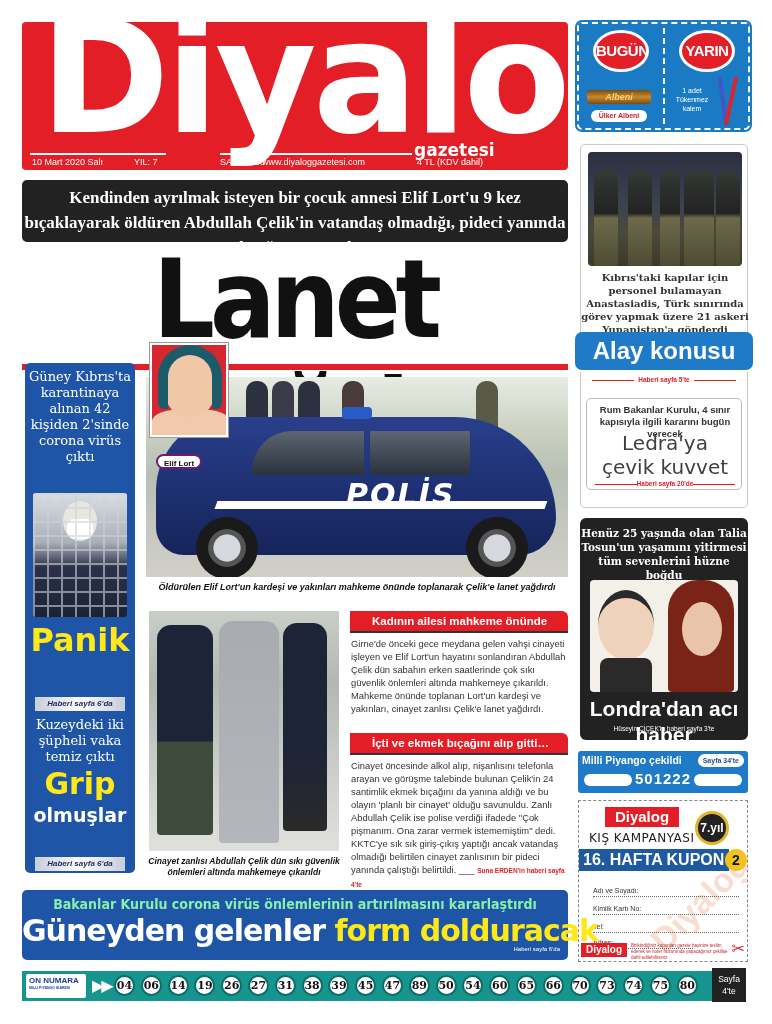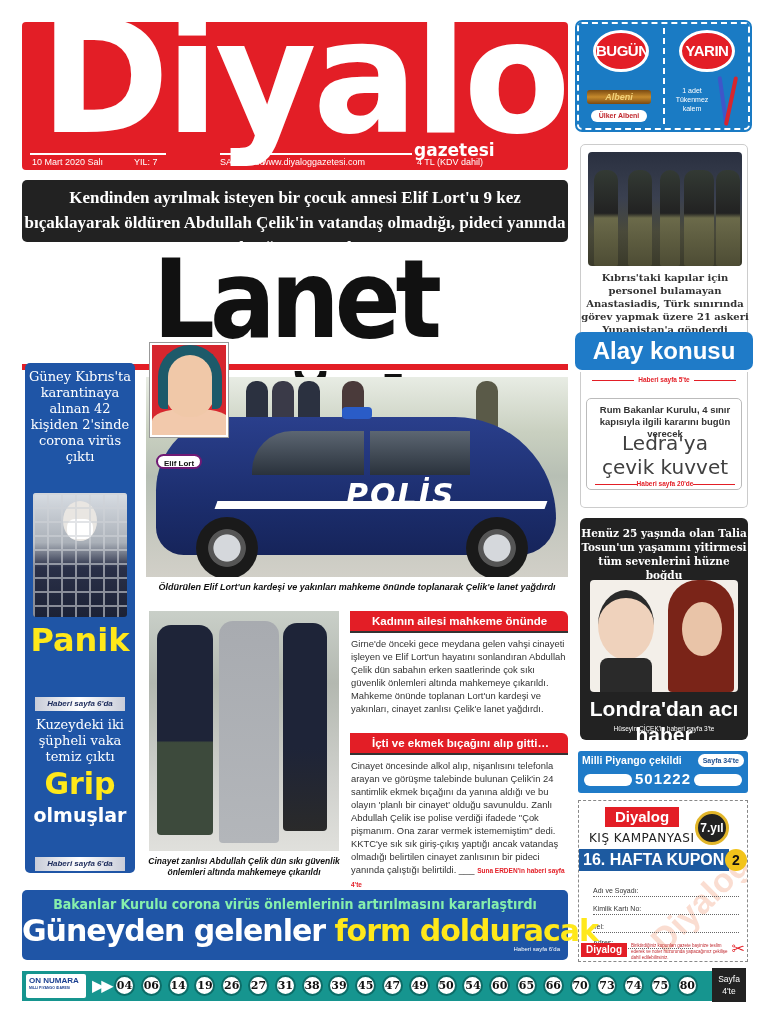--- a/index.html
+++ b/index.html
@@ -285,21 +285,21 @@
       <div class="ball" style="left: 118.8px;">06</div>
       <div class="ball" style="left: 145.6px;">14</div>
       <div class="ball" style="left: 172.4px;">19</div>
       <div class="ball" style="left: 199.2px;">26</div>
       <div class="ball" style="left: 226px;">27</div>
       <div class="ball" style="left: 252.8px;">31</div>
       <div class="ball" style="left: 279.6px;">38</div>
       <div class="ball" style="left: 306.4px;">39</div>
       <div class="ball" style="left: 333.2px;">45</div>
       <div class="ball" style="left: 360px;">47</div>
-      <div class="ball" style="left: 386.8px;">49</div>
+      <div class="ball" style="left: 386.8px;">89</div>
       <div class="ball" style="left: 413.6px;">50</div>
       <div class="ball" style="left: 440.4px;">54</div>
       <div class="ball" style="left: 467.2px;">60</div>
       <div class="ball" style="left: 494px;">65</div>
       <div class="ball" style="left: 520.8px;">66</div>
       <div class="ball" style="left: 547.6px;">70</div>
       <div class="ball" style="left: 574.4px;">73</div>
       <div class="ball" style="left: 601.2px;">74</div>
       <div class="ball" style="left: 628px;">75</div>
       <div class="ball" style="left: 654.8px;">80</div>

